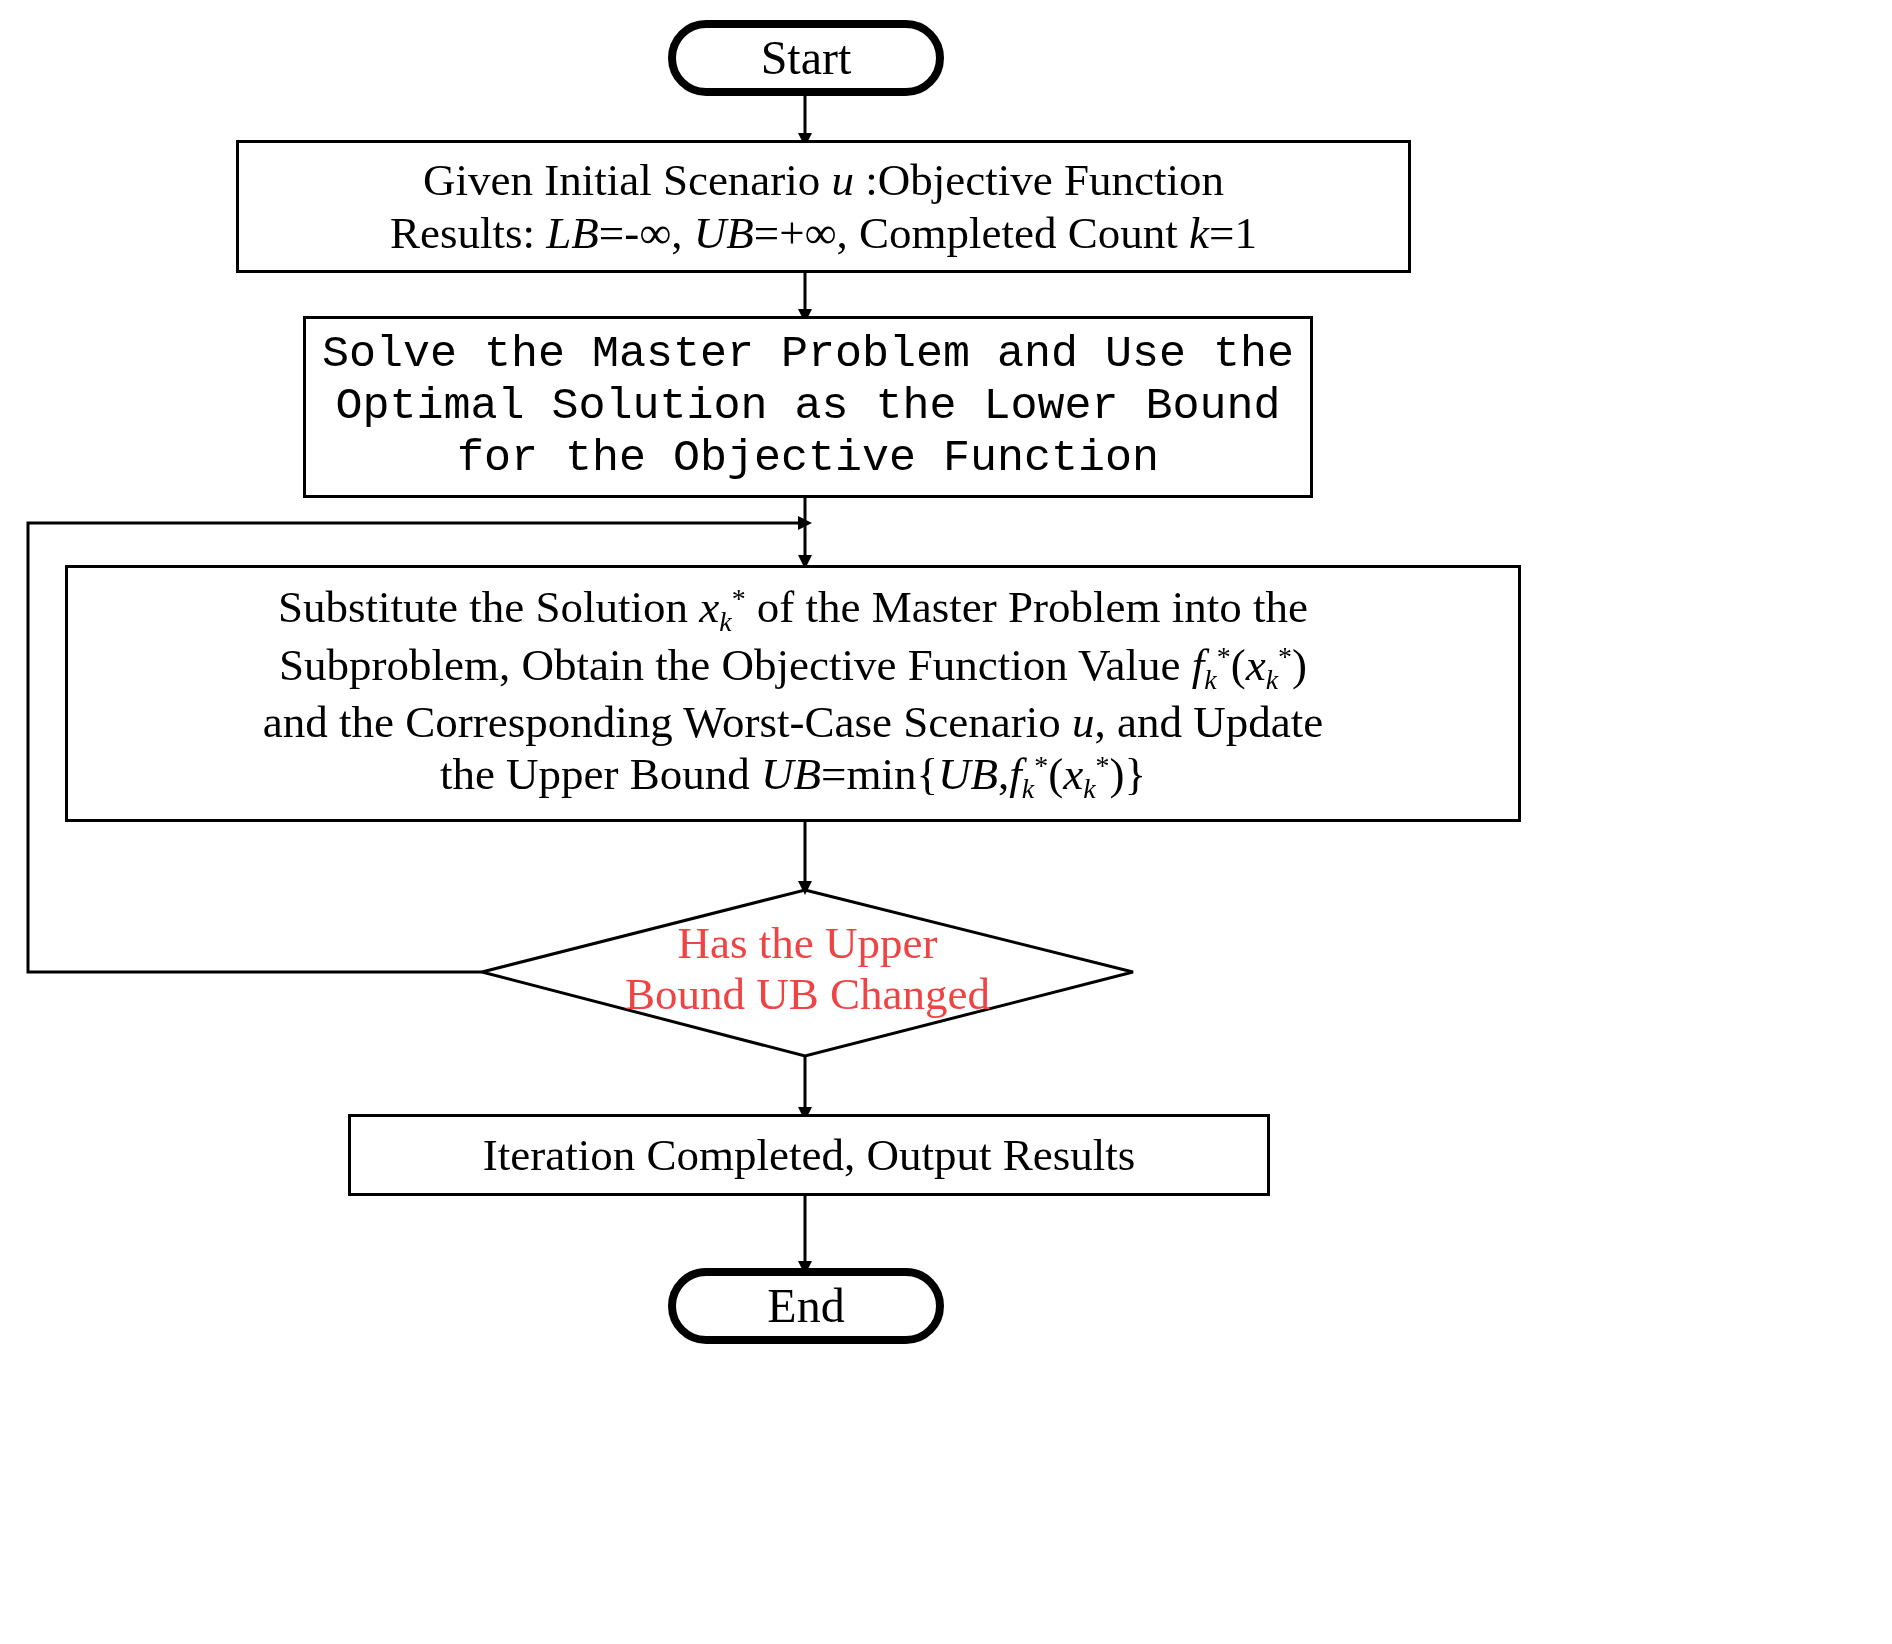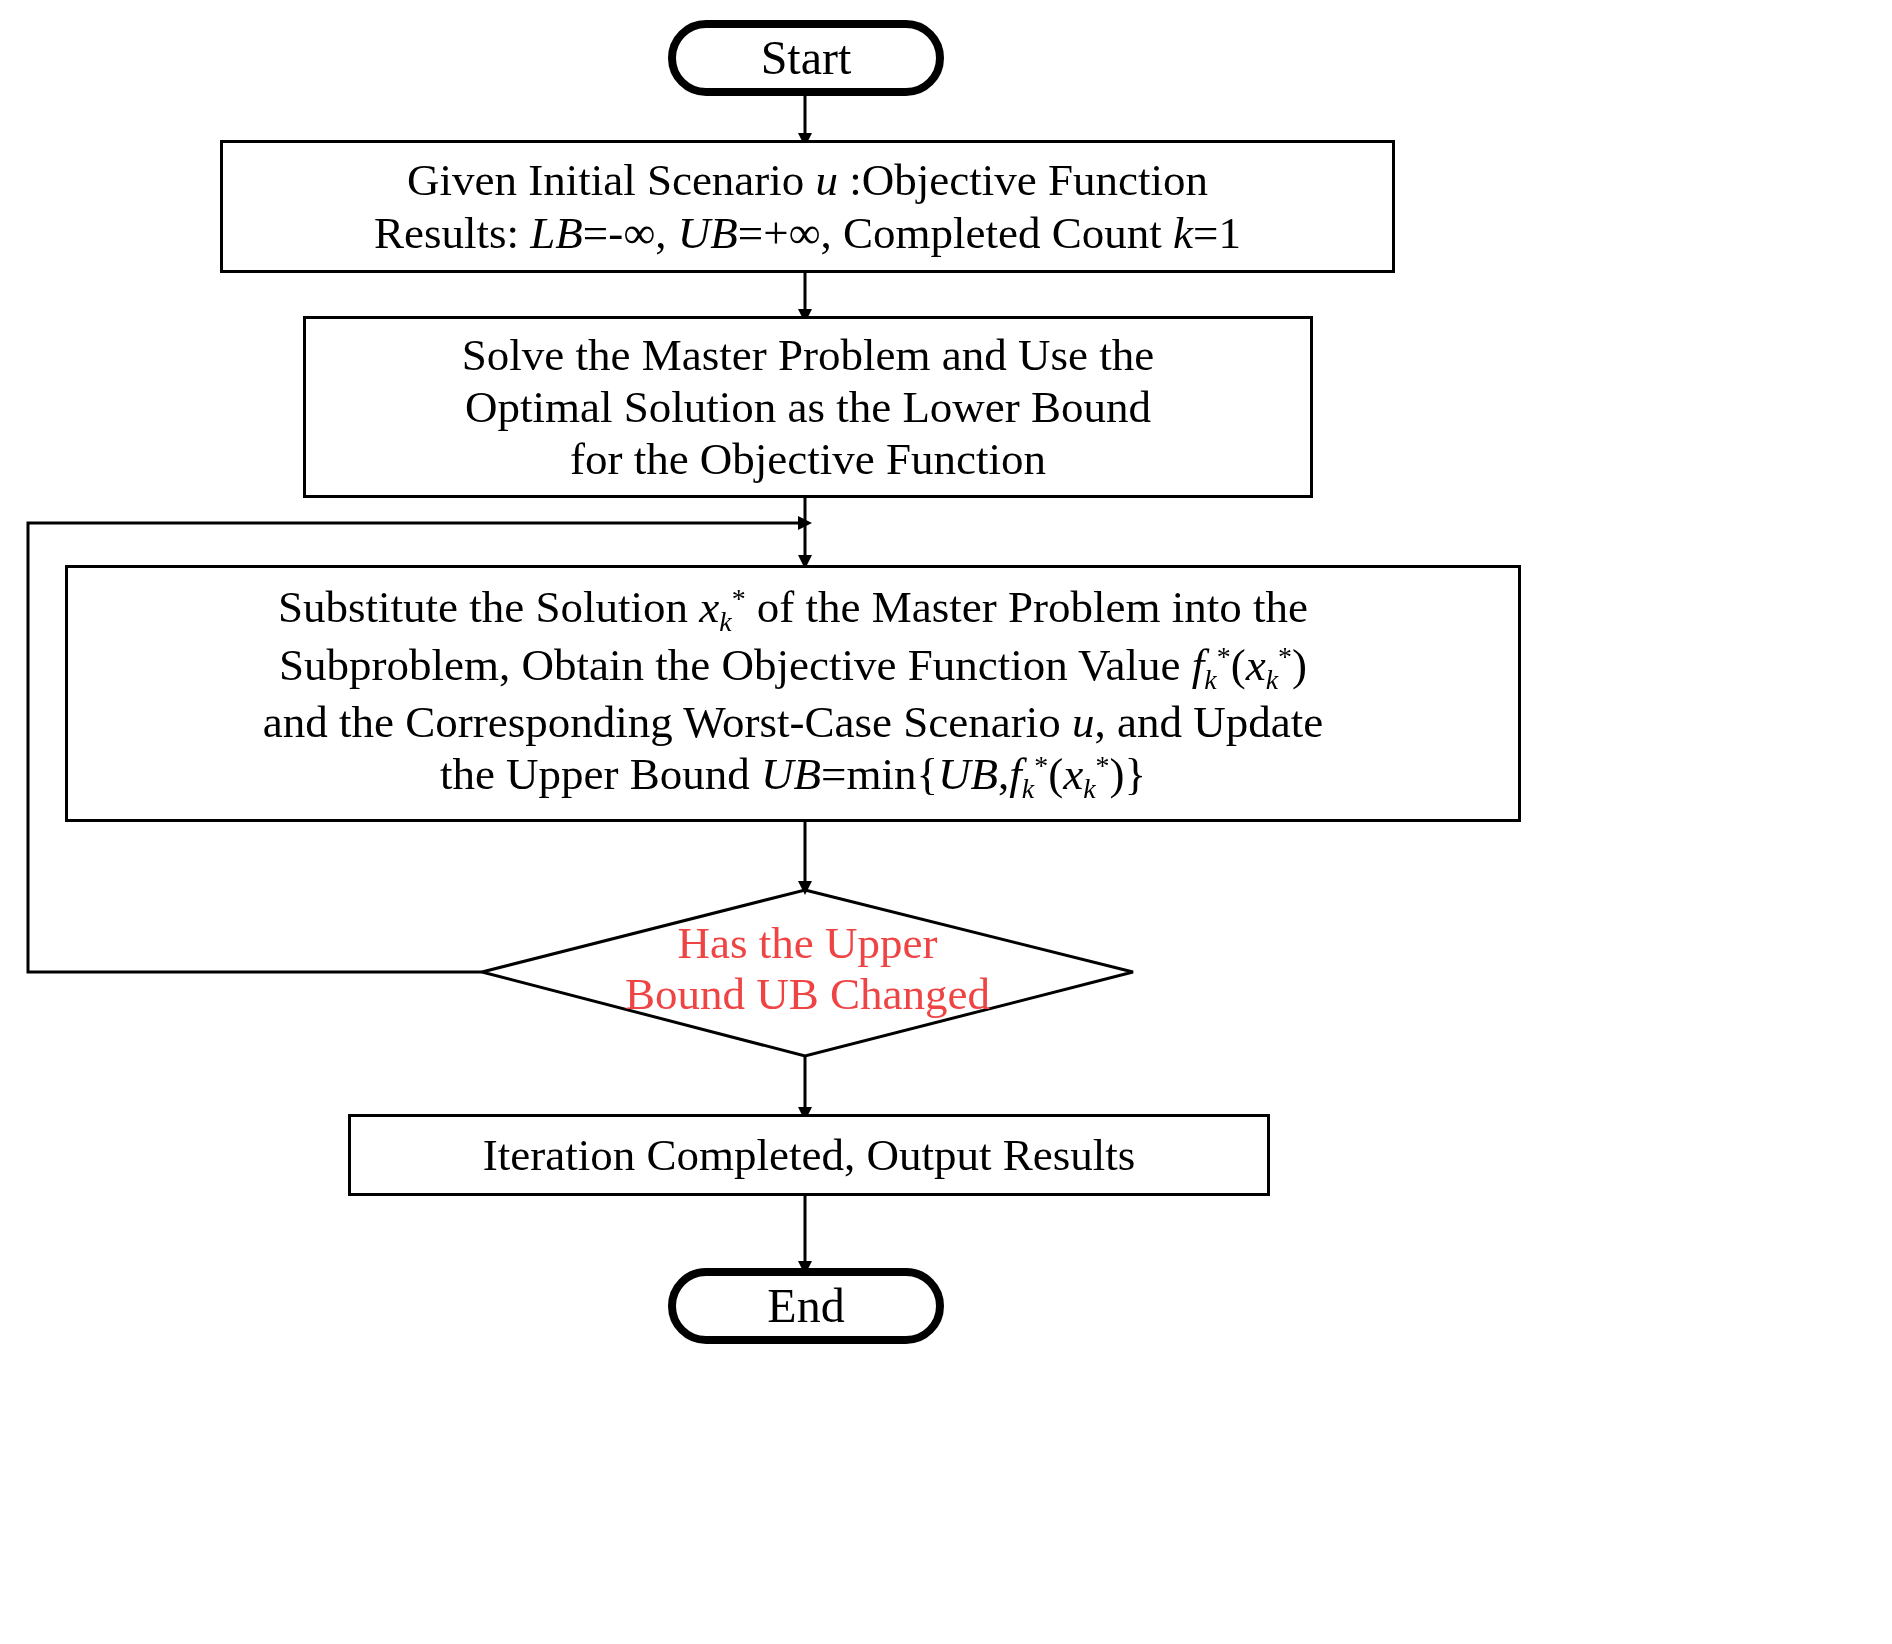--- a/index.html
+++ b/index.html
@@ -107,26 +107,26 @@
 
     <g>
       <polygon points="805,890 1133,972 805,1056 482,972" fill="#ffffff" fill-opacity="0" stroke="#000" stroke-width="3"></polygon>
     </g>
   </svg>
 
   <div class="node term" style="left:668px; top:20px; width:276px; height:76px;">
     <span class="txt" style="font-size:48px;">Start</span>
   </div>
 
-  <div class="node proc" style="left:220px; top:140px; width:1175px; height:133px;">
+  <div class="node proc" style="left:236px; top:140px; width:1175px; height:133px;">
     <span class="txt" style="font-size:45px;"><span>Given Initial Scenario </span><span class="mi">u</span><span> :Objective Function</span><br><span>Results: </span><span class="mi">LB</span><span>=-∞, </span><span class="mi">UB</span><span>=+∞, Completed Count </span><span class="mi">k</span><span>=1</span></span>
   </div>
 
   <div class="node proc" style="left:303px; top:316px; width:1010px; height:182px;">
-    <span class="txt" style="font-size:45px;">Solve the Master Problem and Use the
+    <span class="txt" style="font-size:45px;font-family:Liberation Mono, monospace;">Solve the Master Problem and Use the
 Optimal Solution as the Lower Bound
 for the Objective Function</span>
   </div>
 
   <div class="node proc" style="left:65px; top:565px; width:1456px; height:257px;">
     <span class="txt" style="font-size:45px;"><span>Substitute the Solution </span><span class="mi">x</span><span class="sub">k</span><span class="sup">*</span><span> of the Master Problem into  the</span><br><span>Subproblem, Obtain the Objective Function Value </span><span class="mi">f</span><span class="sub">k</span><span class="sup">*</span><span>(</span><span class="mi">x</span><span class="sub">k</span><span class="sup">*</span><span>)</span><br><span>and the Corresponding Worst-Case Scenario </span><span class="mi">u</span><span>, and Update</span><br><span>the Upper Bound </span><span class="mi">UB</span><span>=min{</span><span class="mi">UB</span><span>,</span><span class="mi">f</span><span class="sub">k</span><span class="sup">*</span><span>(</span><span class="mi">x</span><span class="sub">k</span><span class="sup">*</span><span>)}</span></span>
   </div>
 
   <div class="diamond-wrap" style="left:482px; top:890px; width:651px; height:166px;">
     <span class="diamond-label" style="left:-40px; top:28px; width:731px; font-size:45px;">Has the Upper

